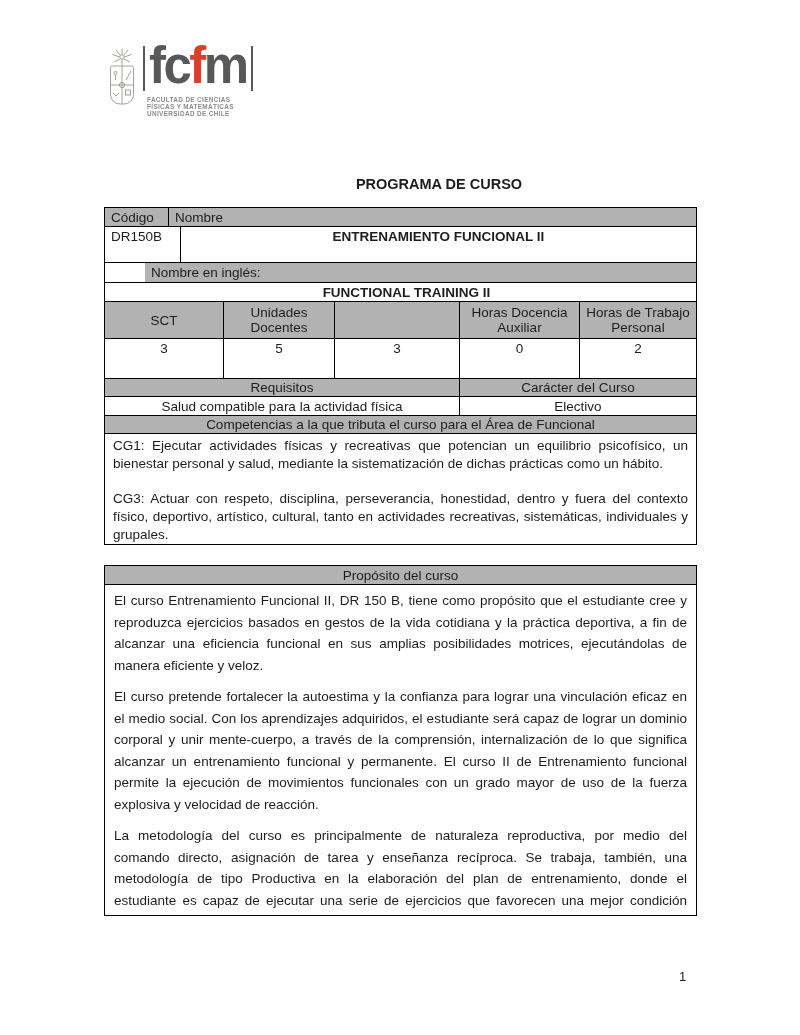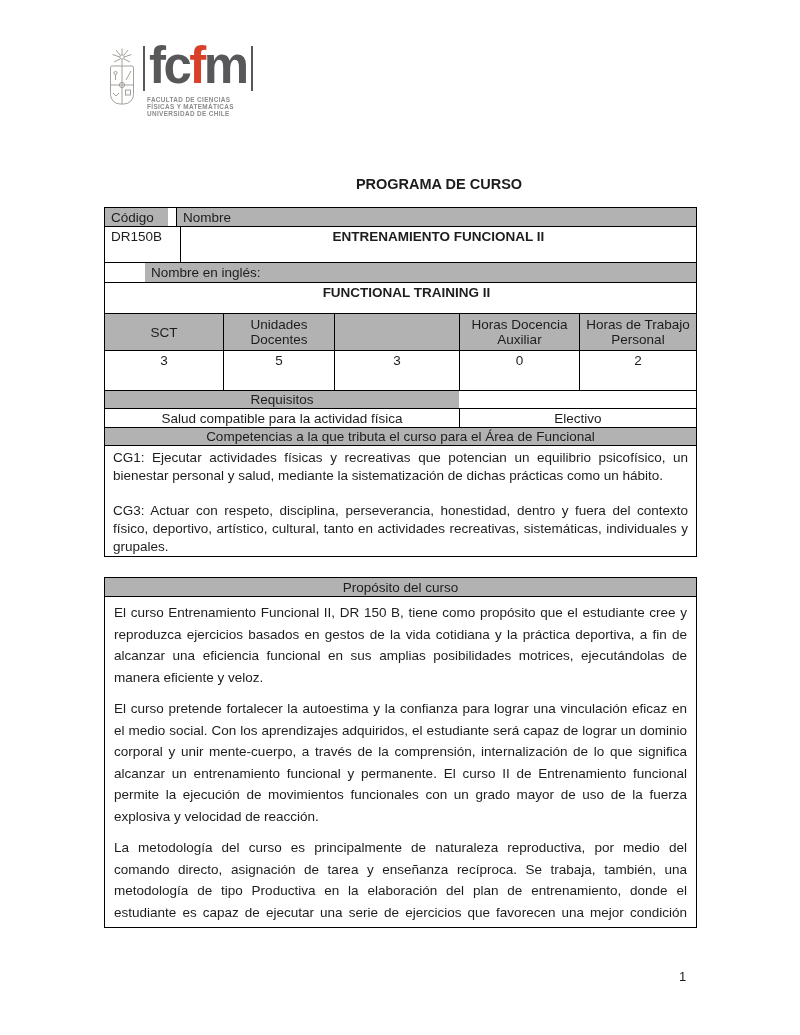--- a/index.html
+++ b/index.html
@@ -28,22 +28,22 @@
   .row{display:flex;box-sizing:border-box;}
   .row + .row{border-top:1.5px solid #000;}
   .cell{box-sizing:border-box;display:flex;align-items:center;overflow:hidden;}
   .cell + .cell{border-left:1.5px solid #000;}
   .gray{background:var(--header-bg,#b2b2b2);}
   .lpad{padding-left:6px;}
   .ctr{justify-content:center;text-align:center;}
   .topA{align-items:flex-start;padding-top:2px;}
   .bold{font-weight:bold;margin-left:12px;}
 
-  .h18{height:18px;gap:8px;} .h19{height:19px;} .h20{height:20px;padding-left:40px;} .h36{height:36px;}
-  .h37{height:37px;margin-top:12px;} .h40{height:40px;}
+  .h18{height:18px;} .h19{height:19px;} .h20{height:20px;padding-left:40px;} .h36{height:36px;}
+  .h37{height:37px;} .h40{height:40px;}
 
   .w63{width:63px;flex:none;}
   .w118{width:118px;flex:none;} .w111{width:111px;flex:none;}
   .w125{width:125px;flex:none;} .w120{width:120px;flex:none;}
   .w354{width:354px;flex:none;}
   .grow{flex:1;}
   .wrapc{line-height:15px;}
 
   .cg{display:block;height:110px;padding:3px 8px 0;text-align:justify;line-height:18px;}
   .cg p{margin:0;}
@@ -131,20 +131,21 @@
       </div>
       <div class="row h40">
         <div class="cell ctr w118 topA">3</div>
         <div class="cell ctr w111 topA">5</div>
         <div class="cell ctr w125 topA">3</div>
         <div class="cell ctr w120 topA">0</div>
         <div class="cell ctr grow topA">2</div>
       </div>
       <div class="row h18">
         <div class="cell gray ctr w354">Requisitos</div>
+        <div class="cell gray ctr grow">Carácter del Curso</div>
       </div>
       <div class="row h19">
         <div class="cell ctr w354">Salud compatible para la actividad física</div>
         <div class="cell ctr grow">Electivo</div>
       </div>
       <div class="row h18">
         <div class="cell gray ctr grow">Competencias a la que tributa el curso para el Área de Funcional</div>
       </div>
       <div class="row">
         <div class="cell cg grow">

